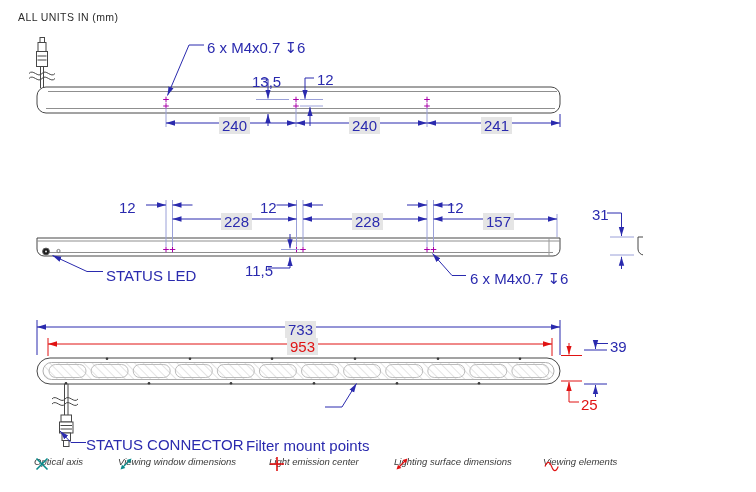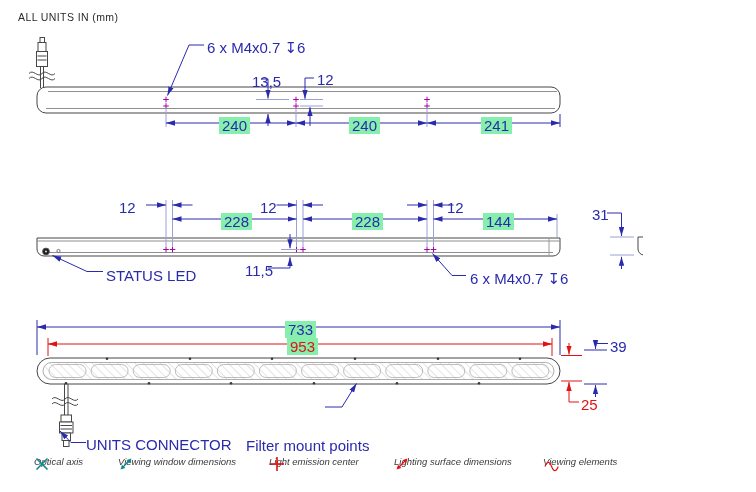--- a/index.html
+++ b/index.html
@@ -2,21 +2,21 @@
 <html><head>
 <meta charset="utf-8">
 <style>
   html,body{margin:0;padding:0;background:#fff;}
   .canvas{position:relative;width:643px;height:492px;background:#ffffff;overflow:hidden;
           font-family:"Liberation Sans",sans-serif;}
   svg{position:absolute;left:0;top:0;}
   .lbl{position:absolute;font-size:15px;line-height:1.15;white-space:nowrap;color:#2a2aae;}
   .dark{color:#2b2b2b;font-size:10.5px;letter-spacing:.4px;}
   .red{color:#e01212;}
-  .onwhite{background:#86efac;padding:0 3px;}
+  .onwhite{background:#e5e5e5;padding:0 3px;}
   .legend-item{position:absolute;top:456px;display:flex;align-items:center;gap:5px;}
   .legend-label{font-style:italic;color:#3a3a3a;font-size:9.5px;white-space:nowrap;}
   .partnum{position:absolute;left:721px;top:386px;height:100px;writing-mode:vertical-rl;
            transform:rotate(180deg);font-size:9.5px;color:#5a5a5a;letter-spacing:.5px;}
 </style>
 </head>
 <body>
 
 <div class="canvas">
 
@@ -227,34 +227,34 @@
   <div class="lbl" style="left:317px;top:71px;">12</div>
   <div class="lbl onwhite" style="left:219px;top:117px;">240</div>
   <div class="lbl onwhite" style="left:349px;top:117px;">240</div>
   <div class="lbl onwhite" style="left:481px;top:117px;">241</div>
 
   <div class="lbl" style="left:119px;top:199px;">12</div>
   <div class="lbl" style="left:260px;top:199px;">12</div>
   <div class="lbl" style="left:447px;top:199px;">12</div>
   <div class="lbl onwhite" style="left:221px;top:213px;">228</div>
   <div class="lbl onwhite" style="left:352px;top:213px;">228</div>
-  <div class="lbl onwhite" style="left:483px;top:213px;">144</div>
+  <div class="lbl onwhite" style="left:483px;top:213px;">157</div>
   <div class="lbl" style="left:245px;top:262px;text-align:right;">11,5</div>
   <div class="lbl" style="left:106px;top:267px;">STATUS LED</div>
   <div class="lbl" style="left:470px;top:270px;">6 x M4x0.7 ↧6</div>
 
   <div class="lbl" style="left:592px;top:206px;">31</div>
   <div class="lbl" style="left:702px;top:285px;">150±18</div>
 
   <div class="lbl onwhite" style="left:285px;top:321px;">733</div>
   <div class="lbl red onwhite" style="left:287px;top:338px;">953</div>
   <div class="lbl" style="left:610px;top:338px;">39</div>
   <div class="lbl red" style="left:581px;top:396px;">25</div>
   <div class="lbl" style="left:246px;top:401px;margin-top:36px;">Filter mount points</div>
-  <div class="lbl" style="left:86px;top:436px;">UNITS CONNECTOR</div>
+  <div class="lbl" style="left:86px;top:436px;">STATUS CONNECTOR</div>
 
   <div class="legend-item" style="left:34px;">
     <svg width="16" height="16">
       <line x1="2.5" y1="2.5" x2="13.5" y2="13.5" stroke="#0a8a8a" stroke-width="1.6"></line>
       <line x1="13.5" y1="2.5" x2="2.5" y2="13.5" stroke="#0a8a8a" stroke-width="1.6"></line>
     </svg>
     <span class="legend-label">Optical axis</span>
   </div>
   <div class="legend-item" style="left:118px;">
     <svg width="16" height="16">

